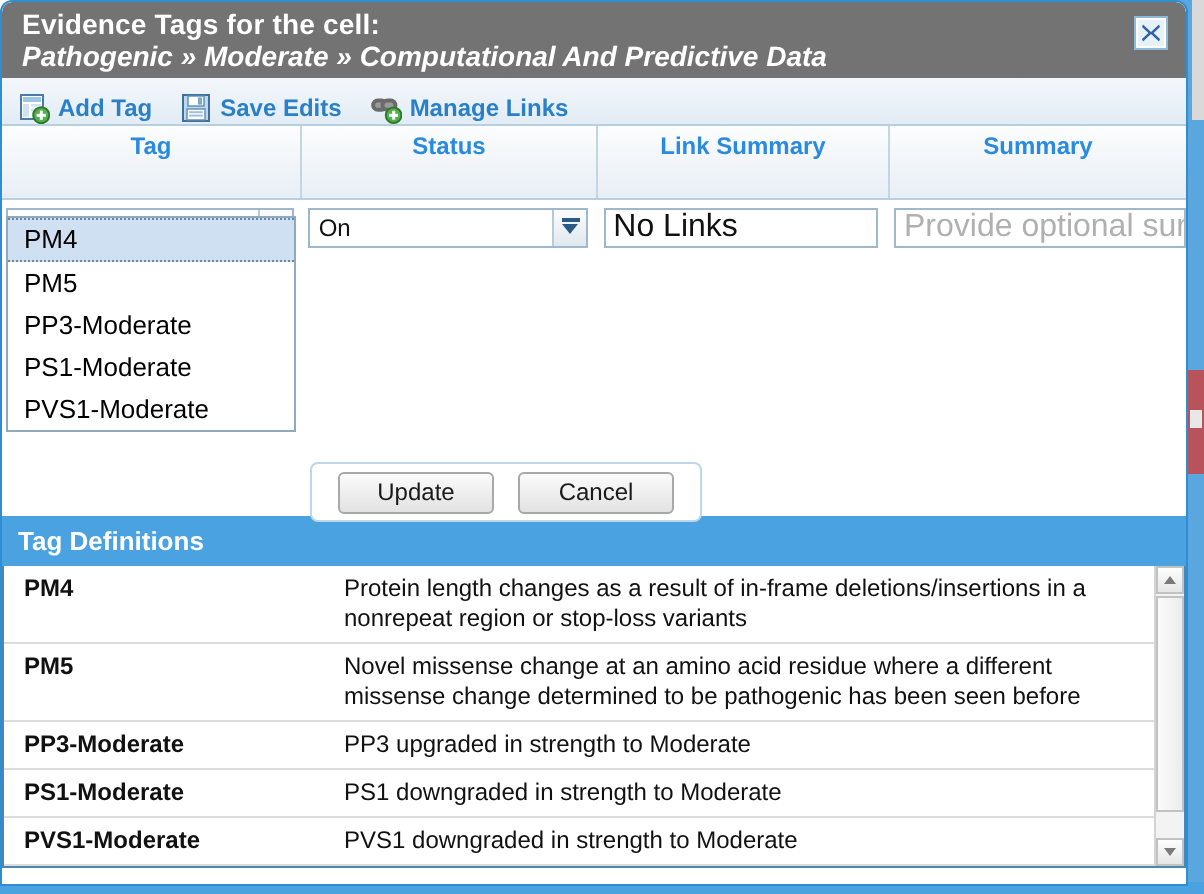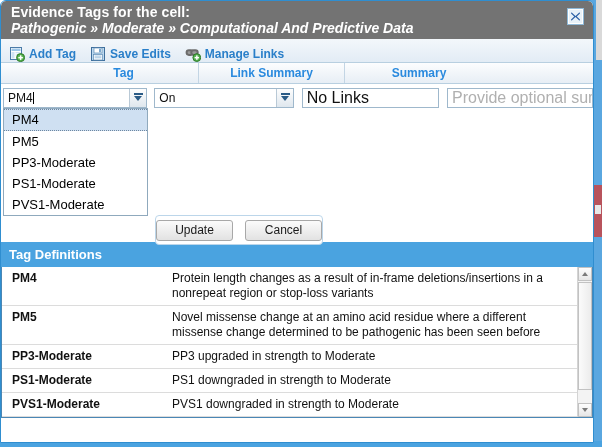--- a/index.html
+++ b/index.html
@@ -116,25 +116,24 @@
     color: #2a7fc9;
     font-size: 12px;
     font-weight: bold;
     margin-left: 4px;
   }
   .tb-icon { width: 16px; height: 16px; display:block; }
 
   
   .grid-head {
     display: flex;
-    height: 21px;
+    height: 37px;
     background: linear-gradient(#fcfdfe, #e7eef5);
     border-bottom: 1px solid #b8cfe0;
     box-sizing: border-box;
-    padding-left: 48px;
   }
   .grid-head .cell {
     font-size: 12px;
     font-weight: bold;
     color: #2a8ade;
     text-align: center;
     line-height: 20px;
     border-right: 1px solid #c3d5e4;
     box-sizing: border-box;
     overflow: hidden;
@@ -242,21 +241,21 @@
     border-bottom: 1px dotted #6e87a0;
     height: 22px;
     line-height: 20px;
   }
 
   
   .btnbar {
     position: absolute;
     left: 154px;
     top: 106px;
-    width: 168px;
+    width: 196px;
     height: 30px;
     background: #ffffff;
     border: 1px solid #bcd6ea;
     border-radius: 4px;
     box-sizing: border-box;
     display: flex;
     align-items: center;
     justify-content: center;
     gap: 12px;
     z-index: 20;
@@ -410,20 +409,21 @@
           <rect x="11.1" y="9.4" width="1.5" height="4.4" fill="#ffffff"></rect>
           <rect x="9.6" y="10.9" width="4.4" height="1.5" fill="#ffffff"></rect>
         </svg>
         <span class="lbl">Manage Links</span>
       </div>
 
     </div>
 
     <div class="grid-head">
       <div class="cell c-tag">Tag</div>
+      <div class="cell c-status">Status</div>
       <div class="cell c-link">Link Summary</div>
       <div class="cell c-summary">Summary</div>
     </div>
 
     <div class="edit-row">
 
       <div class="fld-wrap wtag">
         <div class="combo">
           <div class="txt"><span>PM4</span><span class="textcursor"></span></div>
           <div class="caret">

